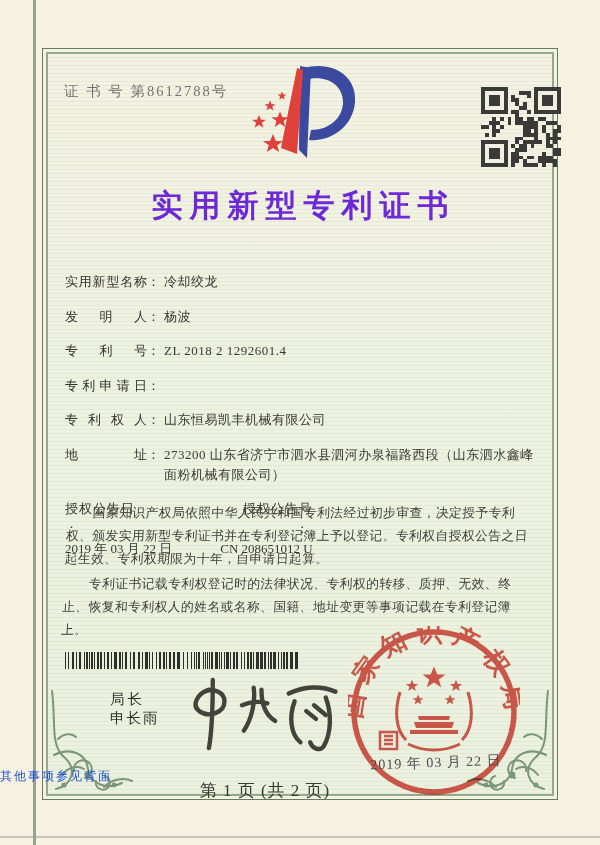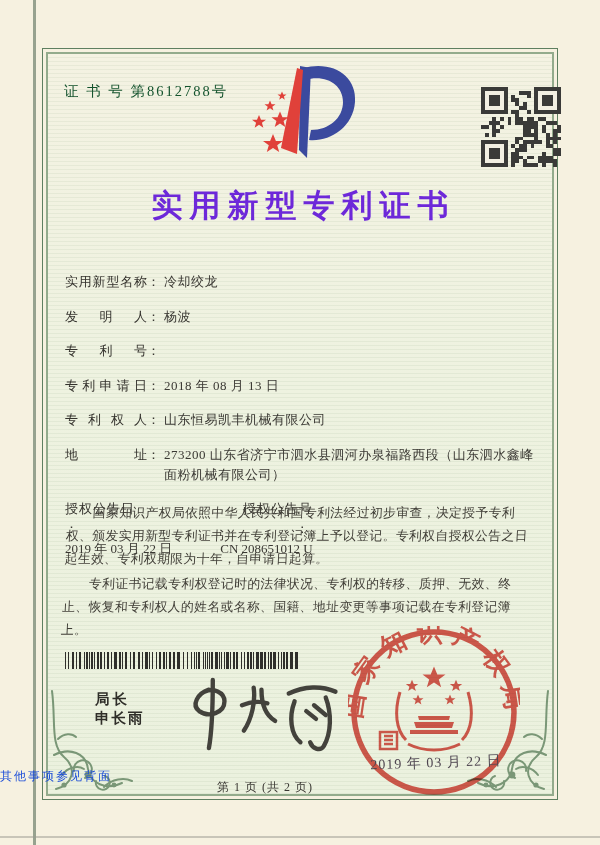--- a/index.html
+++ b/index.html
@@ -21,21 +21,21 @@
     position:absolute;left:3px;top:3px;right:3px;bottom:3px;
     border:2px solid #93ab8c;
     background:
       repeating-linear-gradient(0deg, rgba(124,156,114,.10) 0 1px, rgba(255,255,255,0) 1px 4px),
       linear-gradient(180deg,#f4f2e2 0%,#eef2e0 45%,#ebf1de 100%);
   }
   .ornament{position:absolute;width:96px;height:112px;opacity:.9;}
   .ornament.bl{left:44px;bottom:46px;}
   .ornament.br{right:44px;bottom:46px;transform:scaleX(-1);}
 
-  .cert-number{position:absolute;left:64px;top:82px;font-size:14.5px;letter-spacing:2px;color:#14532d;}
+  .cert-number{position:absolute;left:64px;top:82px;font-size:14.5px;letter-spacing:2px;color:#737373;}
   .logo{position:absolute;left:237px;top:54px;width:128px;height:122px;}
   .qr{position:absolute;left:481px;top:87px;width:80px;height:80px;}
   .title{
     position:absolute;left:0;top:185px;width:600px;text-align:center;
     font-size:31px;font-weight:bold;letter-spacing:7px;text-indent:7px;color:#6d28d9;
   }
 
   .fields{position:absolute;left:65px;top:272px;width:476px;font-size:13px;color:#3a3833;}
   .frow{display:flex;align-items:flex-start;margin-bottom:14.5px;line-height:20px;}
   .flabel{display:inline-block;width:82px;text-align:justify;text-align-last:justify;flex:none;color:#34322d;}
@@ -49,32 +49,32 @@
 
   .body-text{
     position:absolute;left:64px;top:502px;width:474px;
     font-size:12.8px;line-height:23px;color:#403e37;
     transform:skewX(-3deg);
   }
   .body-text p{margin:0 0 2px 0;text-indent:2em;letter-spacing:.4px;}
 
   .barcode{position:absolute;left:65px;top:652px;width:235px;height:17px;}
 
-  .director-block{position:absolute;left:95px;top:690px;font-size:14.5px;color:#2f2e29;font-family:"Liberation Sans","DejaVu Sans",sans-serif;font-weight:bold;}
+  .director-block{position:absolute;left:110px;top:690px;font-size:14.5px;color:#2f2e29;font-family:"Liberation Sans","DejaVu Sans",sans-serif;}
   .director-title{letter-spacing:3px;}
   .director-name{margin-top:0;letter-spacing:2px;}
   .signature{position:absolute;left:168px;top:676px;width:185px;height:78px;}
 
   .seal{position:absolute;left:348px;top:626px;width:172px;height:172px;opacity:.88;mix-blend-mode:multiply;}
   .seal-date{
     position:absolute;left:350px;top:754px;width:172px;text-align:center;
     font-size:14px;color:#4e4550;letter-spacing:1px;transform:rotate(-2deg);
   }
 
-  .page-info{position:absolute;left:0;top:779px;width:530px;text-align:center;font-size:12px;letter-spacing:1px;color:#3a3833;}
+  .page-info{position:absolute;left:0;top:779px;width:530px;text-align:center;font-size:17px;letter-spacing:1px;color:#3a3833;}
   .footer-note{position:absolute;left:0;top:768px;width:560px;text-align:left;font-size:12px;letter-spacing:2px;color:#1d4ed8;}
 </style>
 </head>
 <body>
 
 <div class="scan-edge-left"></div>
 <div class="scan-edge-bottom"></div>
 
 <div class="frame">
   <div class="frame-inner"></div>
@@ -272,25 +272,25 @@
     <span class="fvalue">冷却绞龙</span>
   </div>
   <div class="frow">
     <span class="flabel">发明人</span>
       <span class="fcolon">：</span>
     <span class="fvalue">杨波</span>
   </div>
   <div class="frow">
     <span class="flabel">专利号</span>
       <span class="fcolon">：</span>
+    <span class="fvalue">ZL 2018 2 1292601.4</span>
   </div>
   <div class="frow">
     <span class="flabel">专利申请日</span>
       <span class="fcolon">：</span>
-    <span class="fvalue">2018 年 08 月 13 日</span>
   </div>
   <div class="frow">
     <span class="flabel">专利权人</span>
       <span class="fcolon">：</span>
     <span class="fvalue">山东恒易凯丰机械有限公司</span>
   </div>
   <div class="frow addr">
     <span class="flabel">地址</span>
       <span class="fcolon">：</span>
     <span class="fvalue">273200 山东省济宁市泗水县泗河办泉福路西段（山东泗水鑫峰面粉机械有限公司）</span>

